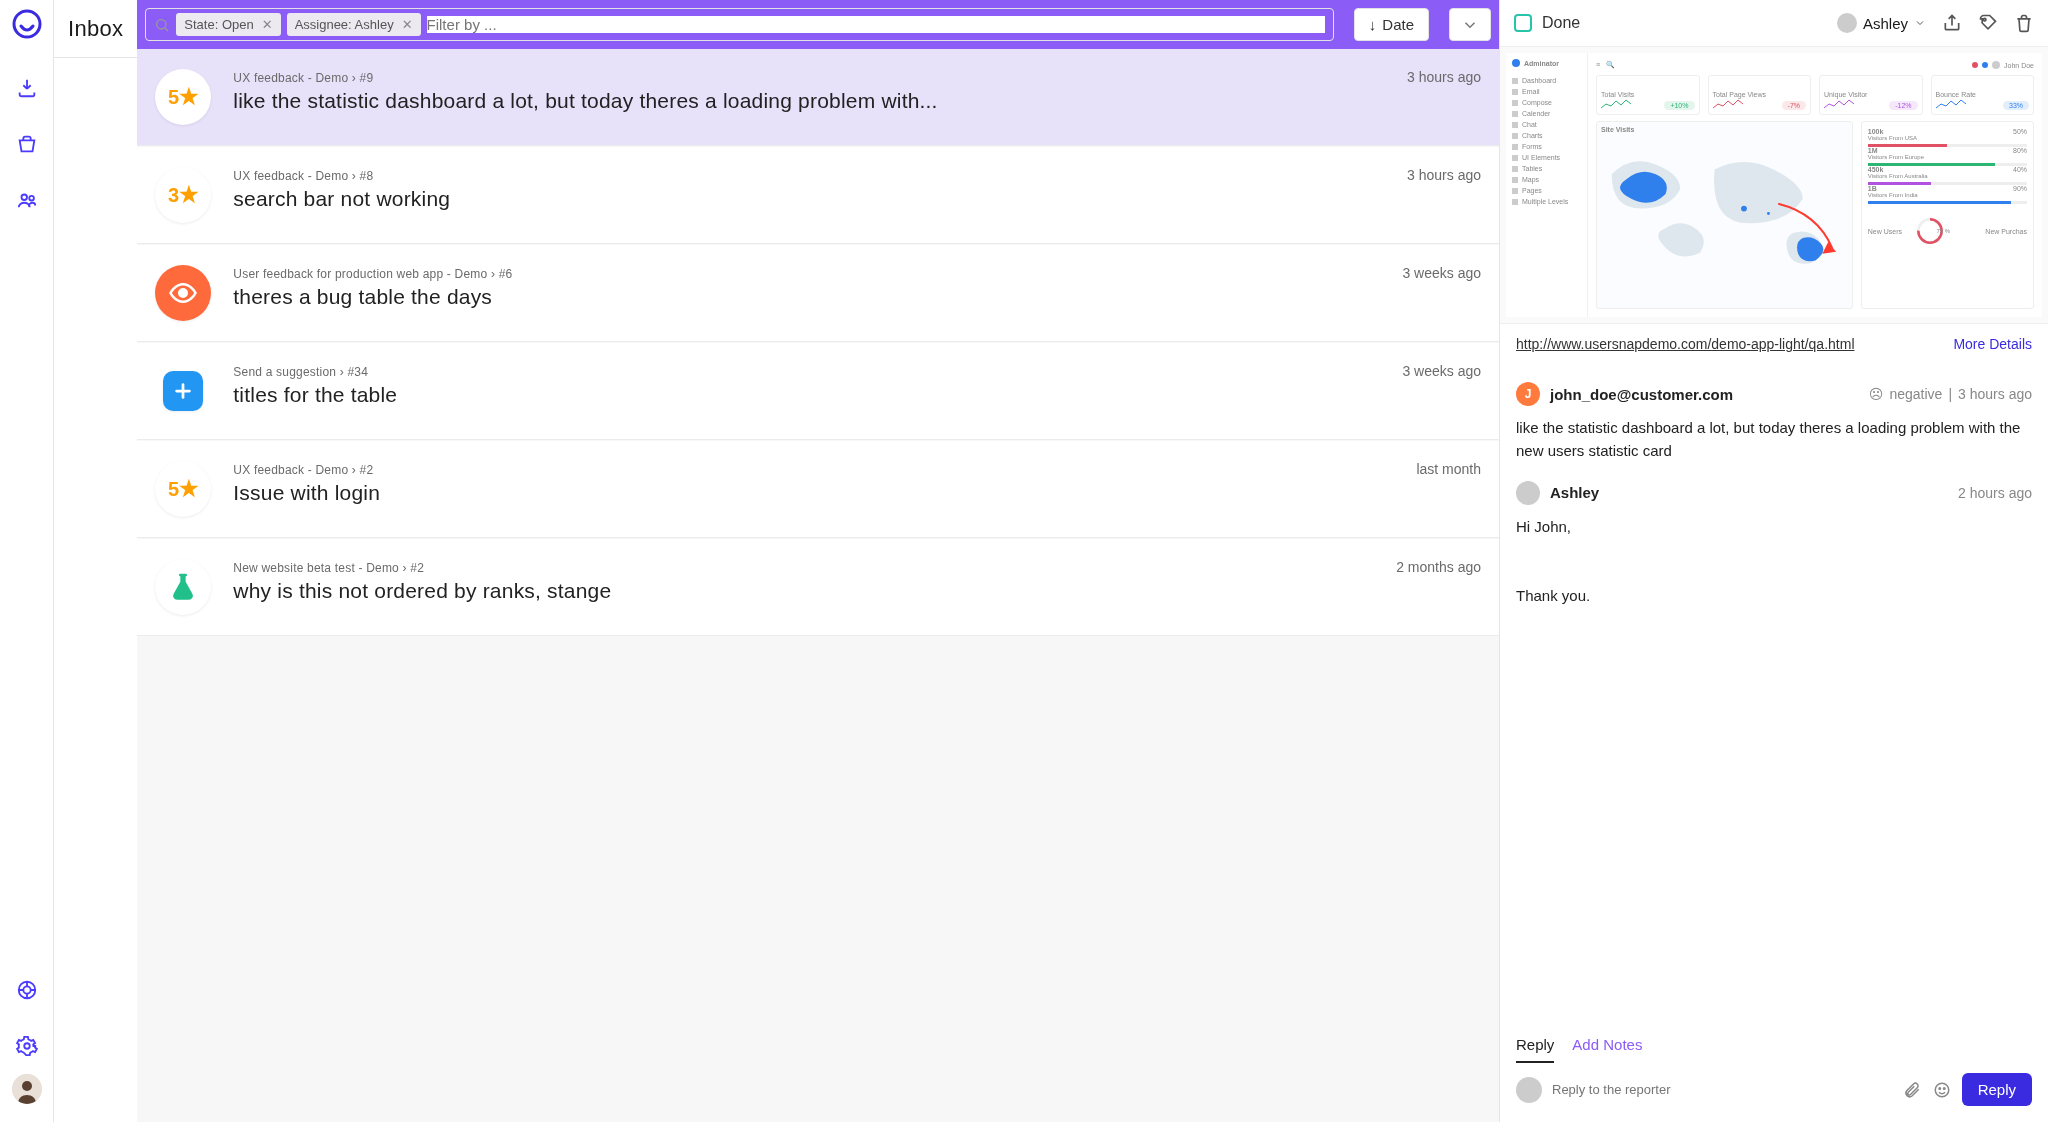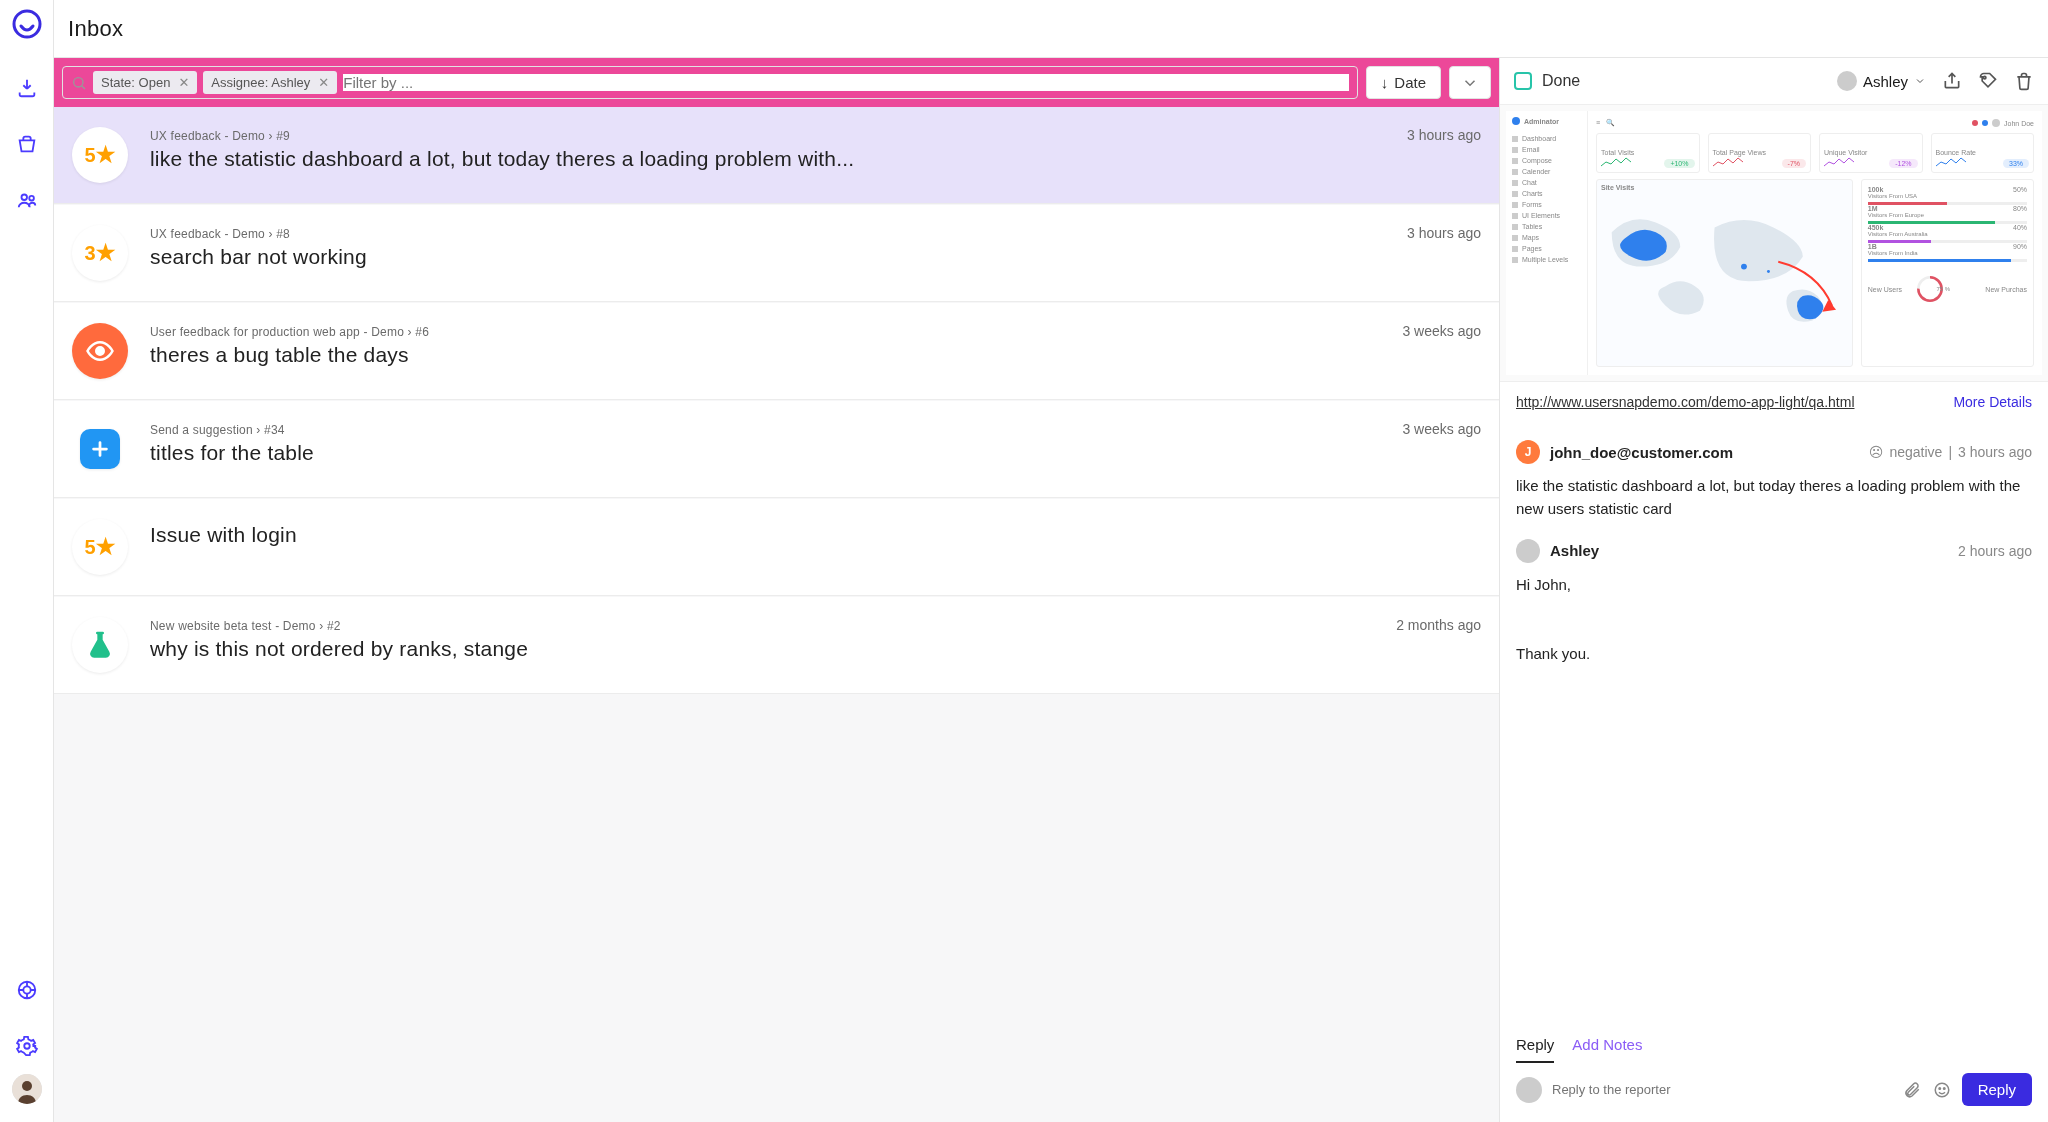--- a/index.html
+++ b/index.html
@@ -7,29 +7,29 @@
 .app { display: flex; height: 100vh; }
 
 
 .sidebar { width: 54px; border-right: 1px solid #e5e5e5; display: flex; flex-direction: column; align-items: center; padding-top: 8px; }
 .logo { width: 32px; height: 32px; margin-bottom: 20px; }
 .sidebar-icon { width: 24px; height: 24px; margin: 16px 0; color: #4b3bff; display:flex; align-items:center; justify-content:center; cursor:pointer; }
 .sidebar-spacer { flex: 1; }
 .sidebar-avatar { width: 30px; height: 30px; border-radius: 50%; background: #ddd; margin-bottom: 18px; overflow:hidden; display:flex; align-items:center; justify-content:center; }
 
 
-.main { flex: 1; display: flex; flex-direction: column; min-width: 0; }
+.main { flex: 1; display: flex; flex-direction: row; min-width: 0; }
 .header { height: 58px; border-bottom: 1px solid #e5e5e5; display: flex; align-items: center; padding: 0 14px; }
 .page-title { font-size: 22px; font-weight: 500; letter-spacing: 0.3px; }
 
 .content { flex: 1; display: flex; min-height: 0; }
 
 
 .list-col { flex: 1; display: flex; flex-direction: column; border-right: 1px solid #e5e5e5; min-width: 0; background:#f7f7f8;}
-.toolbar { display: flex; padding: 8px; gap: 8px; background:#ec4899; }
+.toolbar { display: flex; padding: 8px; gap: 20px; background:#8b5cf6; }
 .filterbox { flex: 1; border: 1px solid #e2e2e2; border-radius: 4px; display: flex; align-items: center; padding: 4px 8px; gap: 6px; min-width:0;}
 .search-icon-sm { width:16px; height:16px; color:#999; flex-shrink:0;}
 .chip { background: #eceaf0; border-radius: 3px; padding: 4px 8px; font-size: 13px; color:#555; display:flex; align-items:center; gap:8px; white-space:nowrap;}
 .chip-x { color:#888; cursor:pointer; }
 .filter-input { border: none; outline: none; font-size: 15px; color:#999; flex:1; min-width:50px;}
 .sort-btn { border: 1px solid #e2e2e2; border-radius: 4px; display: flex; align-items: center; padding: 0 14px; gap:6px; cursor:pointer; font-size:15px; color:#333; background:#fff;}
 .dropdown-arrow-box { border: 1px solid #e2e2e2; border-radius: 4px; display:flex; align-items:center; justify-content:center; width:42px; cursor:pointer; background:#fff;}
 
 .items { flex:1; overflow:auto; }
 .item { display:flex; border-bottom:1px solid #ececec; padding: 20px 18px; gap: 22px; background:#fff; margin-bottom:1px; }
@@ -238,20 +238,24 @@
               <div class="item-title">titles for the table</div>
             </div>
           </div>
 
           <div class="item">
             <div class="item-badge rating">
                 <span class="num">5</span>
                 <span class="star">★</span>
               </div>
             <div class="item-body">
+              <div class="item-line1">
+                  <span class="item-source">UX feedback - Demo › #2</span>
+                  <span class="item-time">last month</span>
+                </div>
               <div class="item-title">Issue with login</div>
             </div>
           </div>
 
           <div class="item">
             <div class="item-badge flask">
               <svg width="32" height="32" viewBox="0 0 24 24" fill="#21c08b">
                   <path d="M10 3h4v5l5 9a3 3 0 01-2.6 4.5H7.6A3 3 0 015 17l5-9V3z"></path>
                   <rect x="9" y="2" width="6" height="2" rx="1" fill="#21c08b"></rect>
                 </svg>

